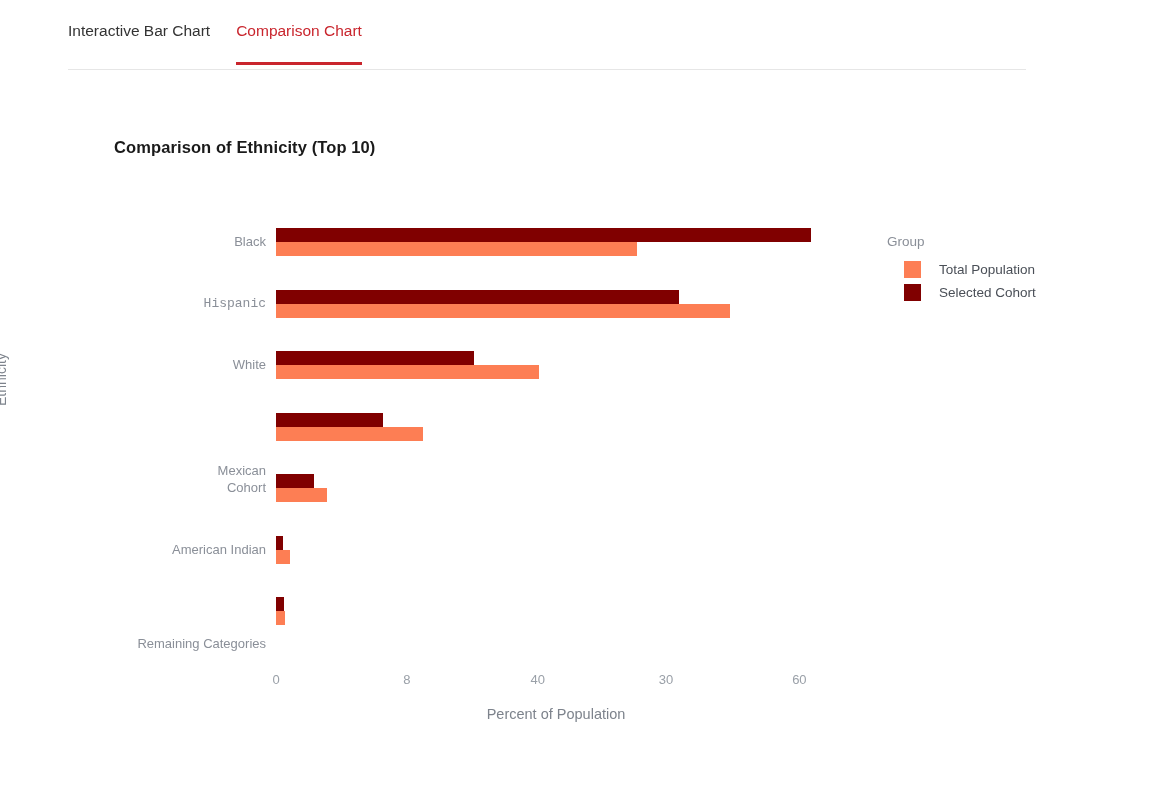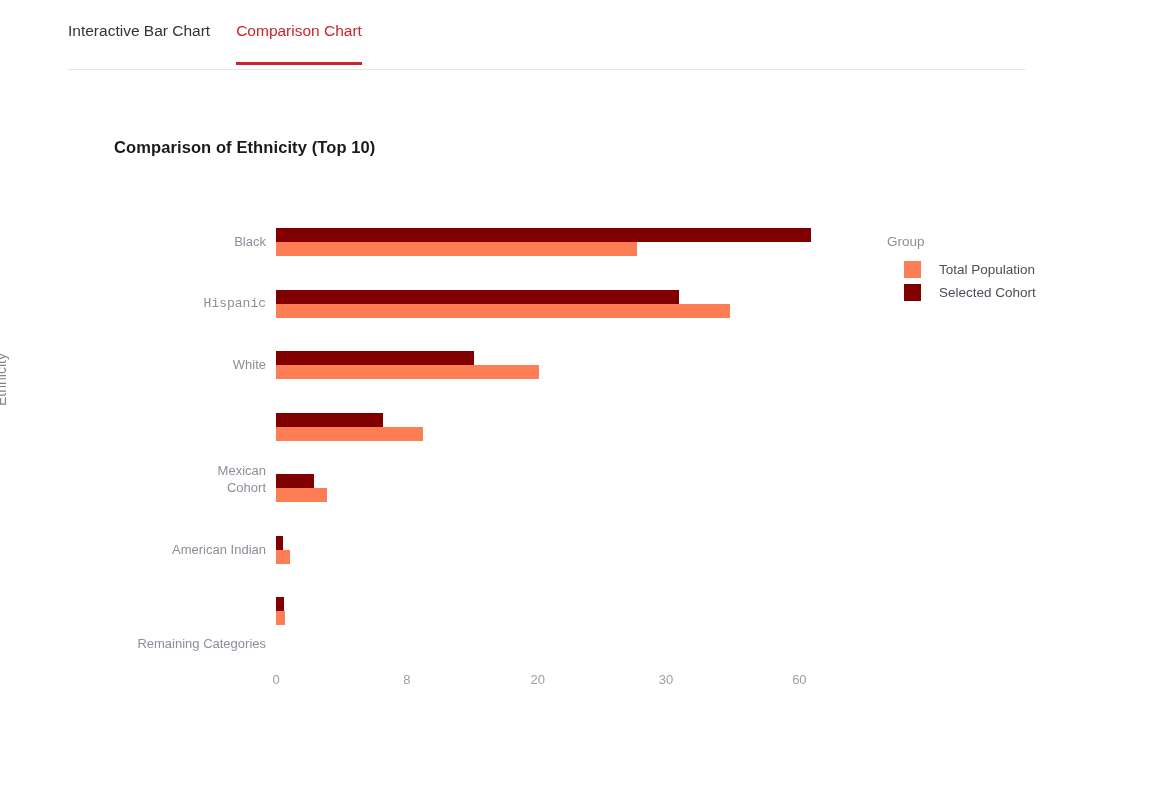--- a/index.html
+++ b/index.html
@@ -230,25 +230,26 @@
       </div>
       <div class="row" style="top: 369px;">
         <div class="bar dark" title="0.6" style="width: 7.85047px; background: rgb(128, 0, 0);"></div>
         <div class="bar light" title="0.7" style="width: 9.15888px; background: rgb(253, 126, 84);"></div>
       </div>
     </div>
 
   <div class="xticks" id="xticks">
       <div class="xtick" style="left: 0px;">0</div>
       <div class="xtick" style="left: 130.841px;">8</div>
-      <div class="xtick" style="left: 261.682px;">20</div>
+      <div class="xtick" style="left: 261.682px;">40</div>
       <div class="xtick" style="left: 390px;">30</div>
       <div class="xtick" style="left: 523.364px;">60</div>
     </div>
 
+  <div class="xaxis-title">Percent of Population</div>
 
   <div class="legend">
     <div class="legend-title">Group</div>
     <div class="legend-item">
       <span class="legend-swatch" style="background:#fd7e54"></span>
       <span class="legend-label">Total Population</span>
     </div>
     <div class="legend-item">
       <span class="legend-swatch" style="background:#800000"></span>
       <span class="legend-label">Selected Cohort</span>

